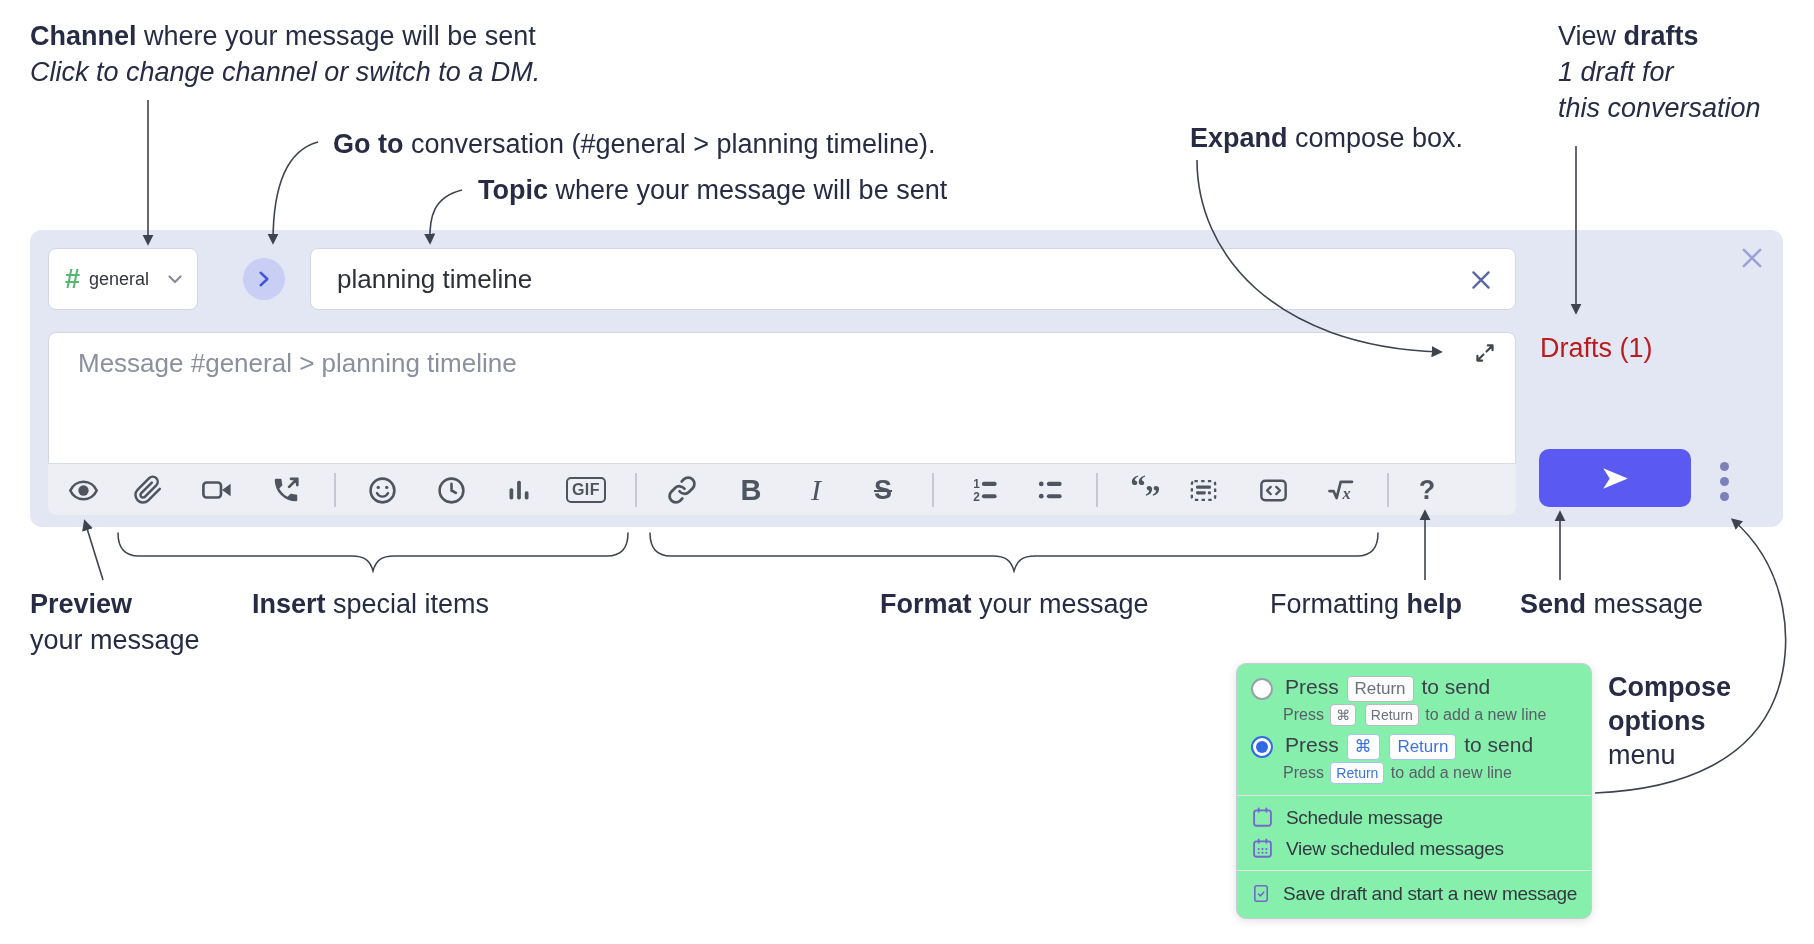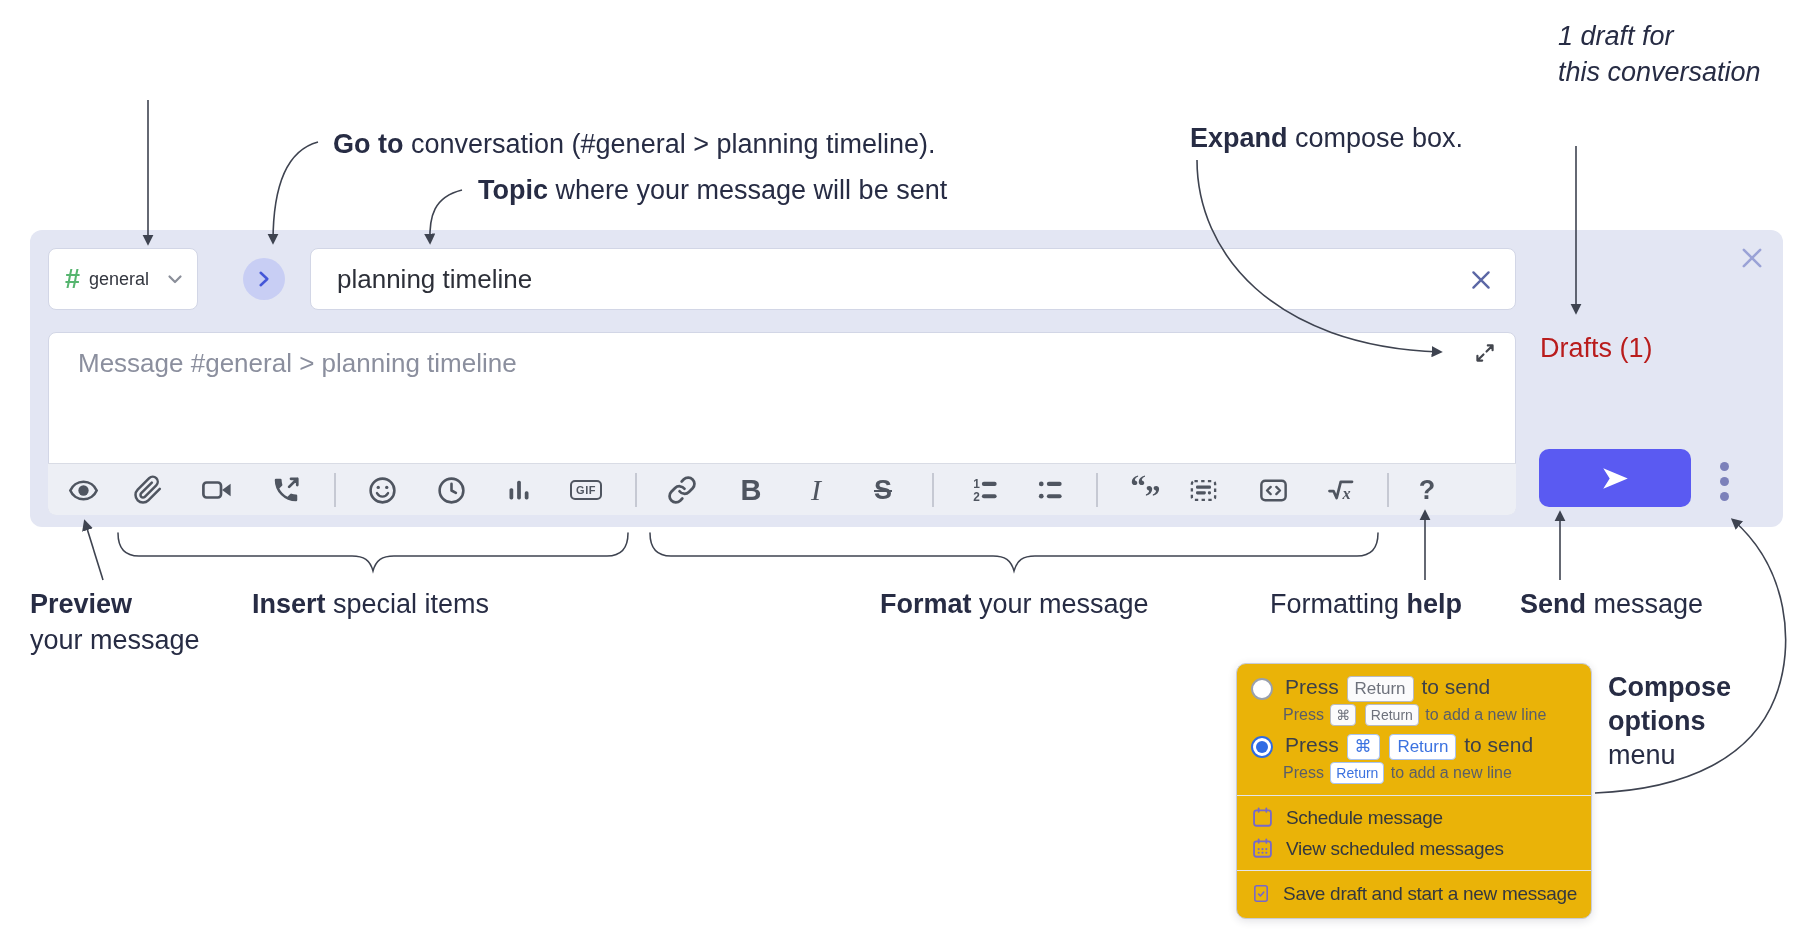--- a/index.html
+++ b/index.html
@@ -21,59 +21,64 @@
   #compose-close{position:absolute;left:1738px;top:244px;width:28px;height:28px;cursor:pointer;}
   #message-box{left:48px;top:332px;width:1468px;height:183px;}
   #message-placeholder{position:absolute;left:78px;top:348px;font-size:26px;color:#8b8f9e;}
   #expand-btn{position:absolute;left:1472px;top:340px;width:26px;height:26px;cursor:pointer;}
   #toolbar{position:absolute;left:48px;top:463px;width:1468px;height:52px;background:#edeff5;border-top:1px solid #d9dce5;border-radius:0 0 8px 8px;box-sizing:border-box;}
   .tbtn{position:absolute;top:4px;width:44px;height:44px;display:flex;align-items:center;justify-content:center;cursor:pointer;color:#4f5560;}
   .tsep{position:absolute;top:9px;width:2px;height:34px;background:#c6c9d3;}
   .glyph-b{font-size:29px;font-weight:800;}
   .glyph-i{font-size:30px;font-style:italic;font-family:"Liberation Serif",serif;}
   .glyph-s{font-size:27px;font-weight:700;text-decoration:line-through;}
-  .gif-badge{border:2px solid #4f5560;border-radius:5px;font-size:11px;font-weight:700;padding:2px 4px;letter-spacing:.5px;}
+  .gif-badge{border:2px solid #4f5560;border-radius:5px;font-size:16px;font-weight:700;padding:2px 4px;letter-spacing:.5px;}
   #drafts-link{position:absolute;left:1540px;top:333px;font-size:27px;color:#b91c1c;cursor:pointer;}
   #send-btn{position:absolute;left:1539px;top:449px;width:152px;height:58px;background:#5a5af2;border-radius:10px;display:flex;align-items:center;justify-content:center;cursor:pointer;}
   #kebab-btn{position:absolute;left:1705px;top:459px;width:38px;height:44px;display:flex;flex-direction:column;align-items:center;justify-content:center;gap:6px;cursor:pointer;}
   #kebab-btn i{width:9px;height:9px;border-radius:50%;background:#7c81ba;}
   
-  #options-menu{position:absolute;left:1236px;top:663px;width:356px;background:#eab308;border:1px solid #c8ccd8;border-radius:10px;box-shadow:0 2px 8px rgba(40,45,70,.14);box-sizing:border-box;}
+  #options-menu{position:absolute;left:1236px;top:663px;width:356px;background:#86efac;border:1px solid #c8ccd8;border-radius:10px;box-shadow:0 2px 8px rgba(40,45,70,.14);box-sizing:border-box;}
   .menu-sect{padding:9px 14px;}
   .menu-div{border-top:1px solid #e3e5eb;}
   .radio-row{display:flex;align-items:center;gap:12px;font-size:21px;color:#3c4049;margin:2px 0;white-space:nowrap;}
   .radio{width:18px;height:18px;border-radius:50%;border:2px solid #99a0ad;background:#fff;flex:none;}
   .radio.sel{border-color:#2f6be4;position:relative;}
   .radio.sel::after{content:"";position:absolute;inset:3px;border-radius:50%;background:#2f6be4;}
   .sub-row{margin:1px 0 7px 32px;font-size:16px;color:#5a5e69;white-space:nowrap;}
   .kbd{display:inline-block;border:1px solid #b7bac4;border-radius:4px;background:#fbfbfc;color:#6e727c;padding:0 7px;font-size:17px;line-height:24px;margin:0 2px;}
   .kbd.blue{border-color:#a8c3f2;color:#3b72e0;background:#fff;}
   .sub-row .kbd{font-size:14px;line-height:20px;padding:0 5px;}
   .menu-item{display:flex;align-items:center;gap:12px;padding:4px 0;font-size:19px;letter-spacing:-0.3px;color:#34383f;cursor:pointer;white-space:nowrap;}
   #connectors{position:absolute;left:0;top:0;pointer-events:none;}
 </style>
 </head>
 <body>
 
 <div id="stage">
 
+  <div class="note" style="left:30px;top:18px">
+    <div><b>Channel</b><span> where your message will be sent</span></div>
+    <div class="it">Click to change channel or switch to a DM.</div>
+  </div>
 
   <div class="note" style="left:333px;top:126px">
     <b>Go to</b><span> conversation (#general &gt; planning timeline).</span>
   </div>
 
   <div class="note" style="left:478px;top:172px">
     <b>Topic</b><span> where your message will be sent</span>
   </div>
 
   <div class="note" style="left:1190px;top:120px">
     <b>Expand</b><span> compose box.</span>
   </div>
 
   <div class="note" style="left:1558px;top:18px">
+    <div><span>View </span><b>drafts</b></div>
     <div class="it">1 draft for</div>
     <div class="it">this conversation</div>
   </div>
 
   <div class="note" style="left:252px;top:586px">
     <b>Insert</b><span> special items</span>
   </div>
 
   <div class="note" style="left:30px;top:586px">
     <div><b>Preview</b></div>

